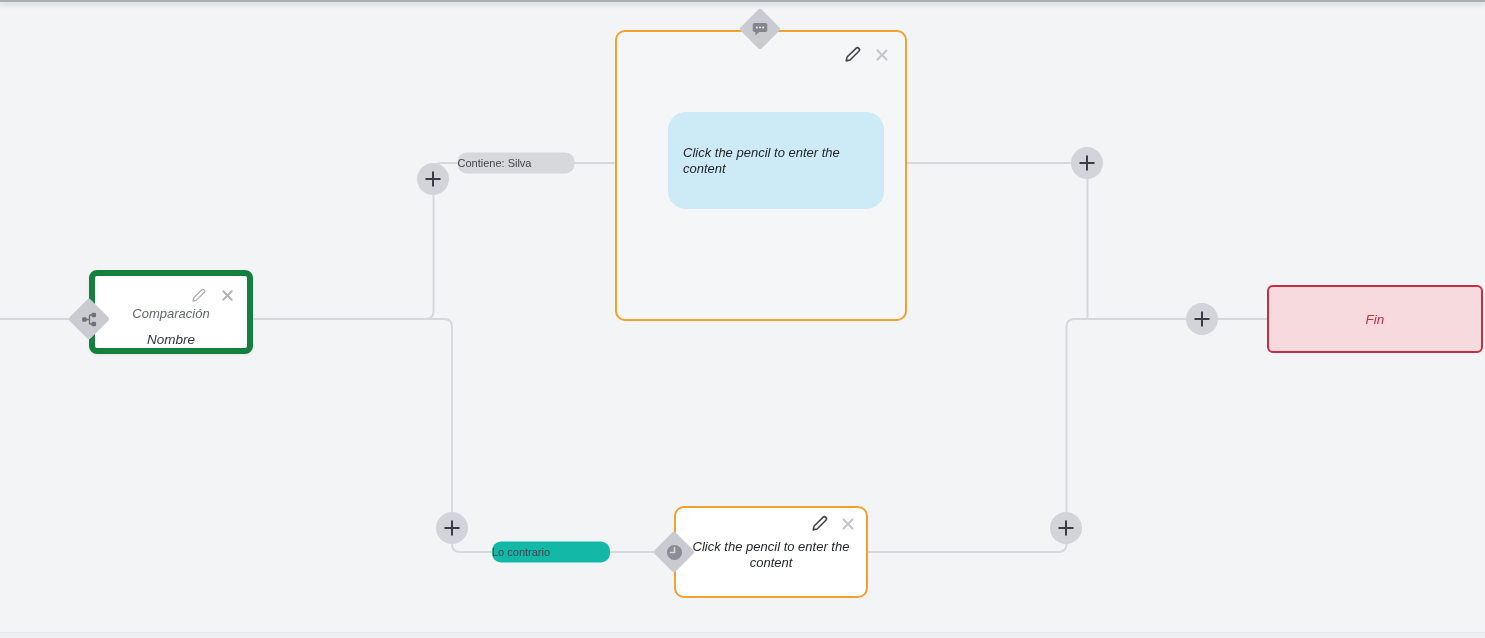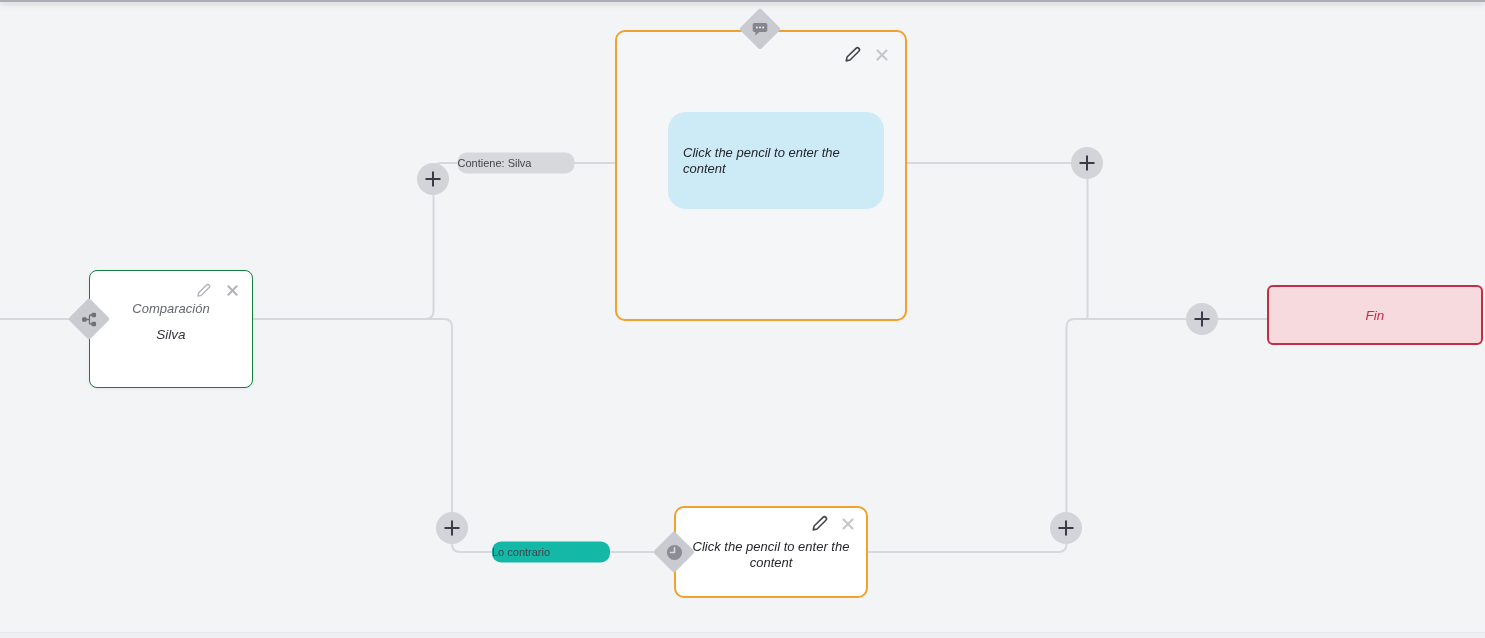--- a/index.html
+++ b/index.html
@@ -60,22 +60,22 @@
   
   .node { position:absolute; z-index:5;font-style:italic; }
 
   .node-actions {
     position:absolute; display:flex; align-items:center; gap:14px; z-index:2;
   }
   .icon-btn { cursor:pointer; display:flex; }
 
   
   .comparison-node {
-    left:89px; top:270px; width:164px; height:118px;
-    background:#ffffff; border:1px solid #15803d; border-radius:8px;
+    left:89px; top:270px; width:164px; height:84px;
+    background:#ffffff; border:6px solid #15803d; border-radius:8px;
     box-shadow:0 1px 3px rgba(40,44,52,.07);
   }
   .comparison-node .node-actions { top:12px; right:13px; gap:15px; }
   .comparison-text {
     position:absolute; left:0; right:0; top:30px;
     display:flex; flex-direction:column; align-items:center; gap:11px;
   }
   .comparison-text .subtitle { font-size:13px; color:#63666f; }
   .comparison-text .title    { font-size:13.5px; color:#33353d; }
 
@@ -107,21 +107,21 @@
   }
   .wait-node .node-actions { top:7px; right:11px; gap:13px; }
   .wait-text {
     position:absolute; left:0; right:0; top:31px;
     padding:0 13px; text-align:center;
     font-size:13px; line-height:15.5px; color:#24262c;
   }
 
   
   .end-node {
-    left:1267px; top:285px; width:216px; height:60px;
+    left:1267px; top:285px; width:216px; height:68px;
     background:#f7dade; border:2px solid #c22e43; border-radius:6px;
     display:flex; align-items:center; justify-content:center;
     font-size:13.5px; color:#c22e43;
   }
 </style>
 </head>
 <body>
 
 <div class="canvas">
 
@@ -172,21 +172,21 @@
         </svg>
       </span>
       <span class="icon-btn">
         <svg width="13" height="13" viewBox="0 0 14 14">
           <path d="M2.5 2.5 L11.5 11.5 M11.5 2.5 L2.5 11.5" stroke="#b2b4ba" stroke-width="2.2" stroke-linecap="round"></path>
         </svg>
       </span>
     </div>
     <div class="comparison-text">
       <span class="subtitle">Comparación</span>
-      <span class="title">Silva</span>
+      <span class="title">Nombre</span>
     </div>
   </div>
   <div class="diamond" style="left:89px; top:319px;">
     <svg width="15" height="15" viewBox="0 0 15 15">
       <g stroke="#6f7178" stroke-width="1.3" fill="#6f7178">
         <path d="M3.2 7.5 H7.5 M7.5 3 V12 M7.5 3 H10.5 M7.5 12 H10.5" fill="none"></path>
         <rect x="0.8" y="5.9" width="3.2" height="3.2" rx="0.6"></rect>
         <rect x="10.2" y="1.4" width="3.2" height="3.2" rx="0.6"></rect>
         <rect x="10.2" y="10.4" width="3.2" height="3.2" rx="0.6"></rect>
       </g>

